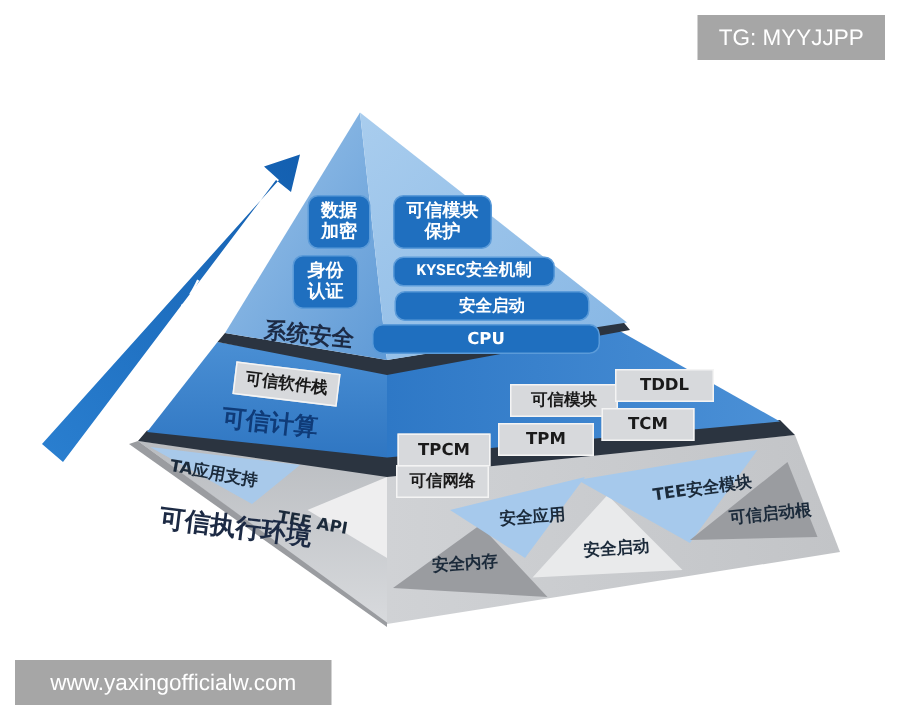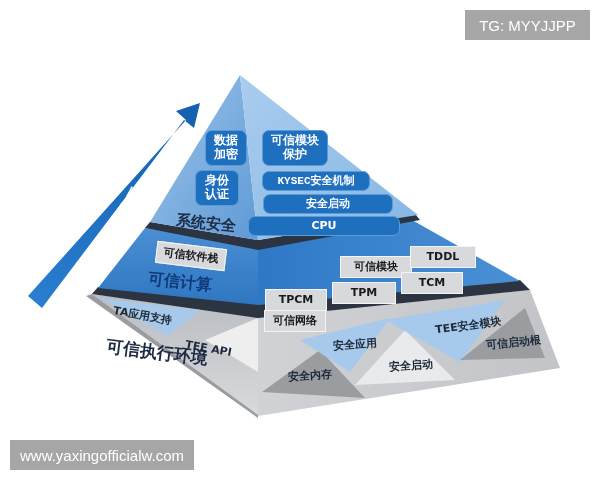--- a/index.html
+++ b/index.html
@@ -105,14 +105,14 @@
   <div class="tri-lbl" style="left:185px;top:342px;transform:rotate(10deg);">TEE API</div>
   <div class="lbl" style="left:106px;top:344px;font-size:17px;transform:rotate(7deg);">可信执行环境</div>
 
   <div class="tri-lbl" style="left:288px;top:368px;transform:rotate(-4deg);">安全内存</div>
   <div class="tri-lbl" style="left:333px;top:337px;transform:rotate(-4deg);">安全应用</div>
   <div class="tri-lbl" style="left:389px;top:358px;transform:rotate(-4deg);">安全启动</div>
   <div class="tri-lbl" style="left:435px;top:318px;transform:rotate(-8deg);">TEE安全模块</div>
   <div class="tri-lbl" style="left:486px;top:335px;transform:rotate(-6deg);">可信启动根</div>
 
   <div class="wm" style="left:465px;top:10px;width:125px;height:30px;font-size:15px;">TG: MYYJJPP</div>
-  <div class="wm" style="left:10px;top:440px;width:184px;height:30px;font-size:15px;">www.yaxingofficialw.com</div>
+  <div class="wm" style="left:10px;top:440px;width:211px;height:30px;font-size:15px;">www.yaxingofficialw.com</div>
 </div>
 
 </body></html>

